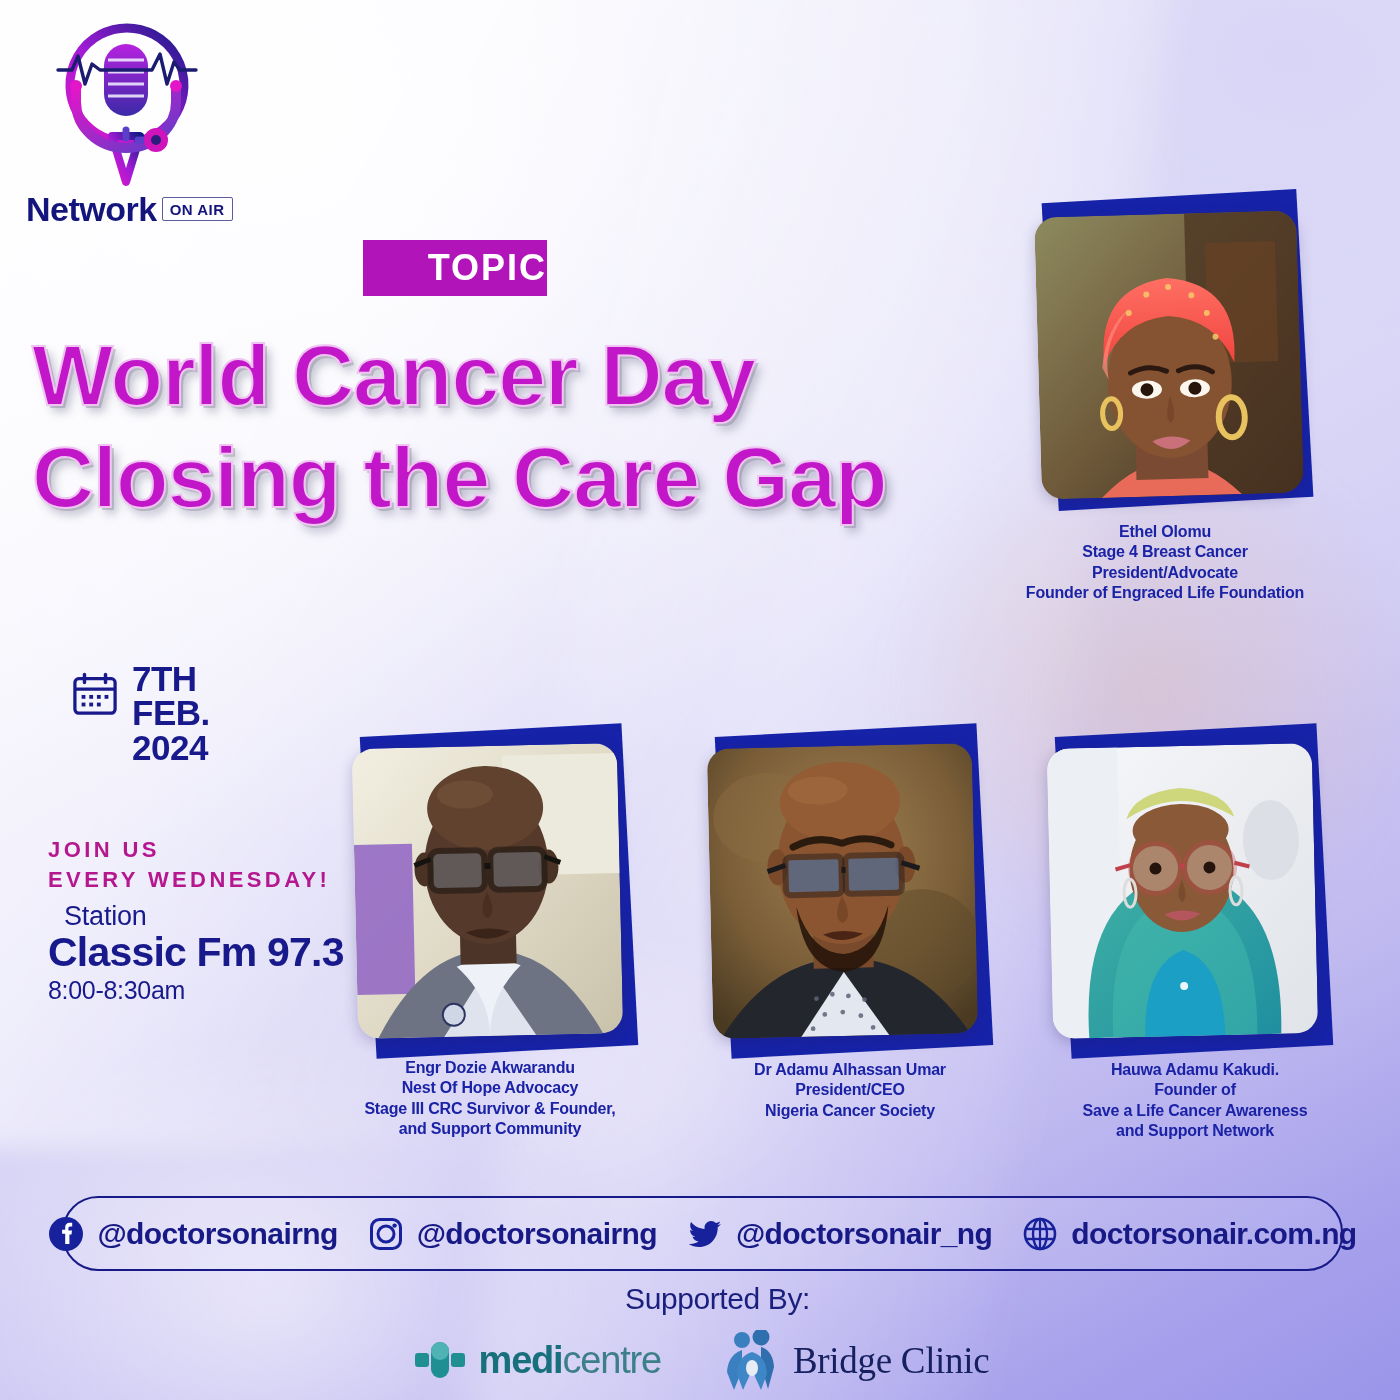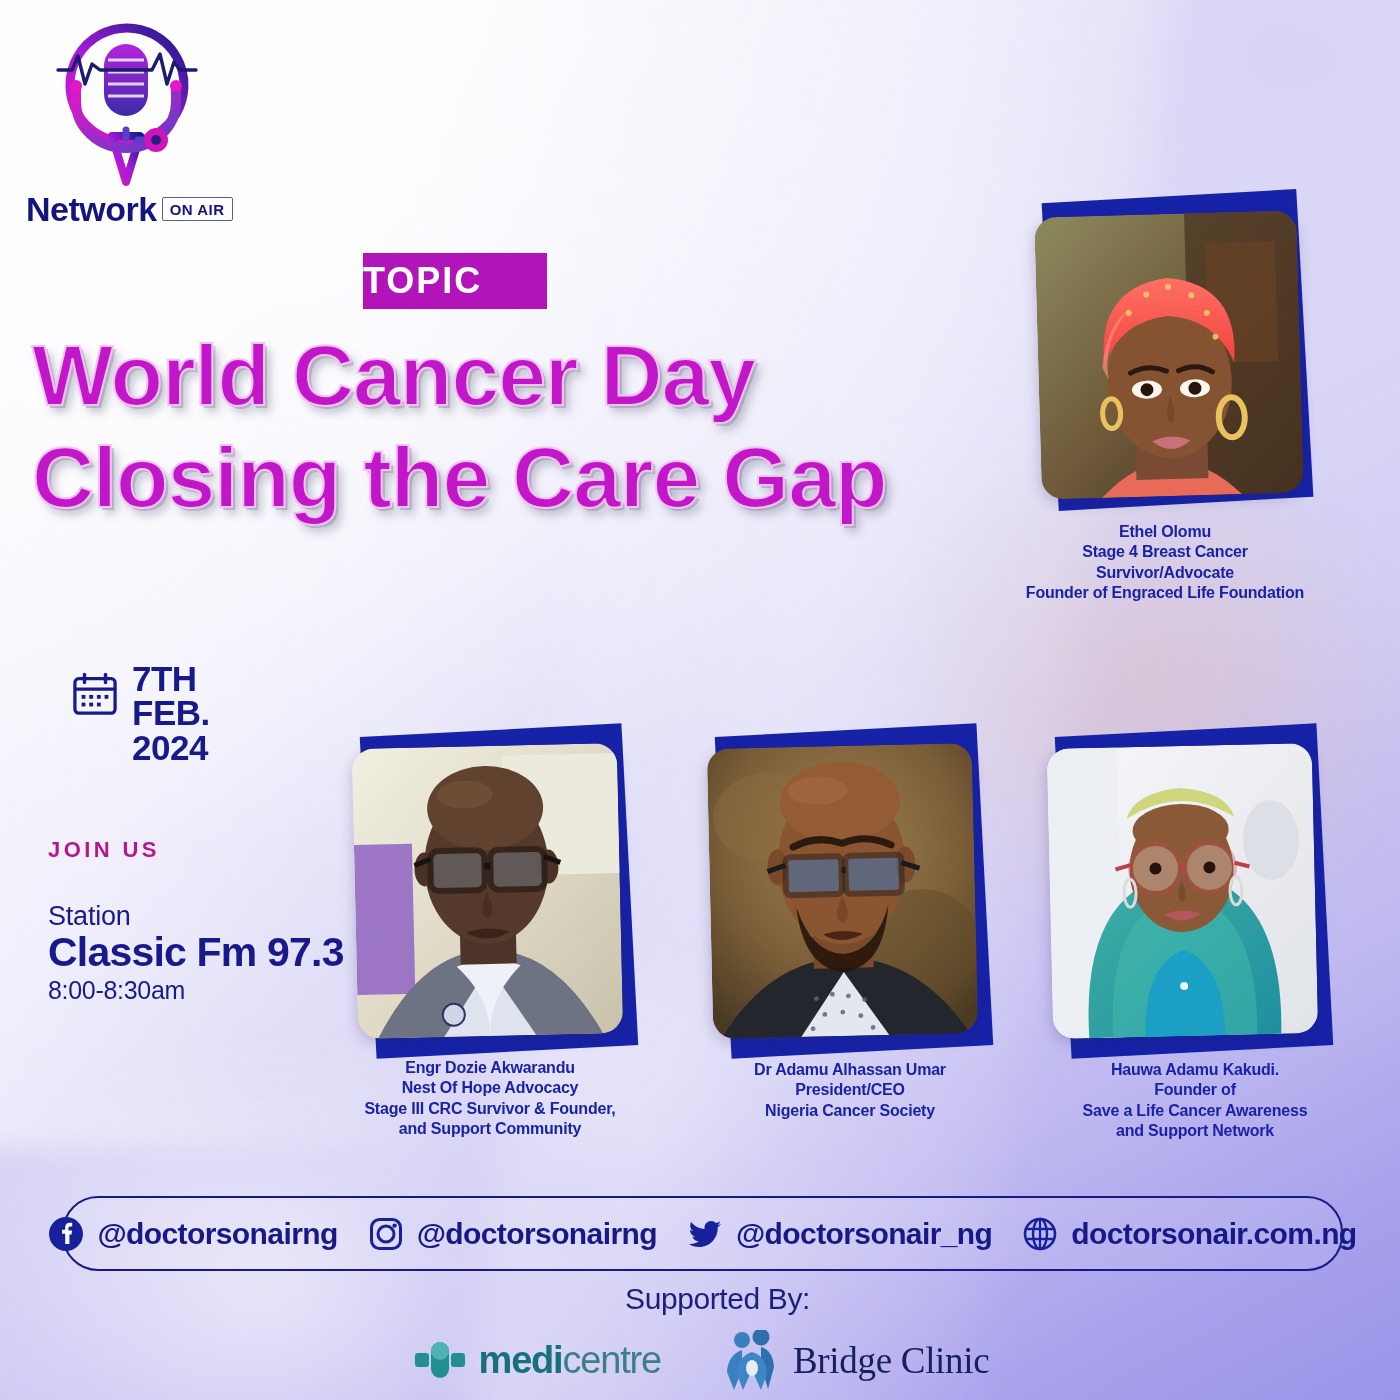--- a/index.html
+++ b/index.html
@@ -62,22 +62,22 @@
     font-size:34px;font-weight:bold;color:#14147d;letter-spacing:-.5px;
     font-family:"Liberation Sans", sans-serif;line-height:1;
   }
   .logo-onair{
     border:1px solid #5b5b9e;border-radius:2px;background:rgba(255,255,255,.45);
     font-size:15px;font-weight:bold;color:#14147d;padding:3px 7px 2px;letter-spacing:.5px;
   }
 
   
   .topic-badge{
-    position:absolute;left:363px;top:253px;width:184px;height:56px;
-    background:#b114b8;display:flex;align-items:center;justify-content:flex-start;
+    position:absolute;left:363px;top:240px;width:184px;height:56px;
+    background:#b114b8;display:flex;align-items:center;justify-content:flex-end;
   }
   .topic-badge span{
     color:#ffffff;font-size:36px;font-weight:600;letter-spacing:2px;
   }
 
   
   .title-wrap{position:absolute;left:32px;top:332px;width:980px;}
   .title-line{
     font-size:86px;font-weight:800;color:#c117c9;line-height:1.02;
     letter-spacing:-1px;white-space:nowrap;
@@ -94,21 +94,21 @@
   .date-text{
     color:#181a8c;font-weight:800;font-size:35px;line-height:.98;letter-spacing:-.5px;
   }
 
   
   .joinus{position:absolute;left:48px;top:835px;}
   .joinus .ju{
     color:#b5178f;font-weight:800;font-size:22px;letter-spacing:3.4px;line-height:1.38;
   }
   .station-block{position:absolute;left:48px;top:902px;color:#181a8c;}
-  .station-label{font-size:27px;font-weight:500;line-height:1.1;letter-spacing:-.2px;}
+  .station-label{font-size:27px;font-weight:500;line-height:1.1;letter-spacing:-.2px;margin-left:16px;}
   .station-name{font-size:41px;font-weight:700;line-height:1.12;letter-spacing:-.8px;margin-top:-2px;}
   .station-time{font-size:25px;font-weight:500;line-height:1.1;letter-spacing:-.3px;margin-top:1px;}
 
   
   .card{position:absolute;}
   .card .blue-back{
     position:absolute;inset:0;background:#1622a8;
   }
   .card .photo{
     position:absolute;overflow:hidden;border-radius:22px;
@@ -234,20 +234,21 @@
     </svg>
     <div class="date-text">
       <div>7TH</div>
       <div>FEB.</div>
       <div>2024</div>
     </div>
   </div>
 
   <div class="joinus">
     <div class="ju">JOIN US</div>
+    <div class="ju">EVERY WEDNESDAY!</div>
   </div>
 
   <div class="station-block">
     <div class="station-label">Station</div>
     <div class="station-name">Classic Fm 97.3</div>
     <div class="station-time">8:00-8:30am</div>
   </div>
 
   <div class="card" style="left:1030px;top:196px;width:280px;height:310px;">
     <div class="blue-back" style="left:20px;top:0;width:255px;height:308px;transform:rotate(-3.2deg);"></div>
@@ -297,21 +298,21 @@
 
           <ellipse cx="72" cy="198" rx="9" ry="15" fill="none" stroke="#e8c25e" stroke-width="5"></ellipse>
           <ellipse cx="192" cy="205" rx="13" ry="20" fill="none" stroke="#e8c25e" stroke-width="6"></ellipse>
         </svg>
       </div>
     </div>
   </div>
   <div class="caption" style="left:940px;top:522px;width:450px;">
     <span class="cl">Ethel Olomu</span>
     <span class="cl">Stage 4 Breast Cancer</span>
-    <span class="cl">Survivor/Advocate</span>
+    <span class="cl">President/Advocate</span>
     <span class="cl">Founder of Engraced Life Foundation</span>
   </div>
 
   <div class="card" style="left:350px;top:730px;width:290px;height:325px;">
     <div class="blue-back" style="left:18px;top:0;width:262px;height:322px;transform:rotate(-3deg);"></div>
     <div class="photo" style="left:5px;top:16px;width:265px;height:290px;transform:rotate(-1.3deg);">
       <div class="pimg">
         <svg viewBox="0 0 265 290" preserveAspectRatio="xMidYMid slice" width="265" height="290">
           <defs>
             <linearGradient id="bg2" x1="0" y1="0" x2="1" y2="1">

